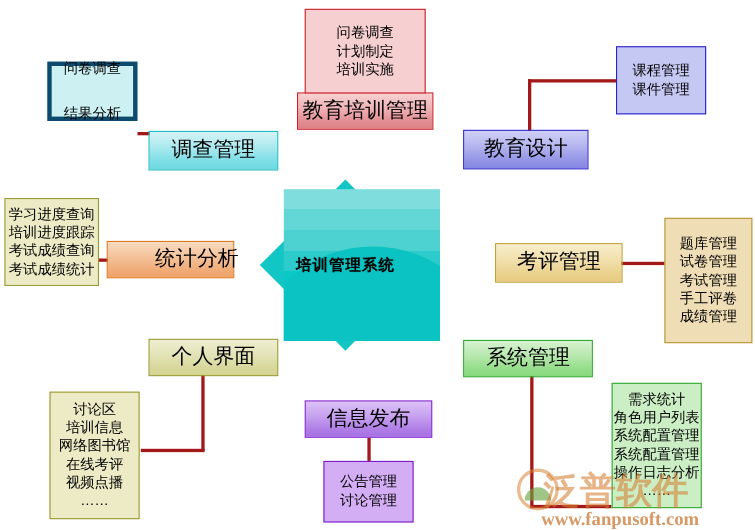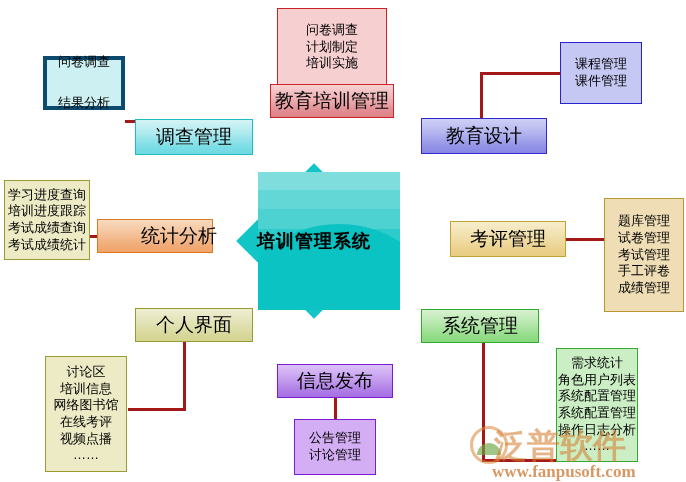--- a/index.html
+++ b/index.html
@@ -188,21 +188,21 @@
   }
   #star-label {
     position: absolute;
     left: 0;
     top: 0;
     width: 180px;
     height: 206px;
     display: flex;
     align-items: center;
     justify-content: center;
-    font-size: 18px;
+    font-size: 14px;
     font-weight: bold;
     color: #000000;
     letter-spacing: 1px;
     text-shadow: 0 0 1px rgba(0,0,0,0.3);
   }
 
   
   #watermark {
     position: absolute;
     left: 470px;
@@ -298,21 +298,21 @@
     <span class="ln">结果分析</span>
   </div>
   <div class="node hdr box-survey-hdr" style="left:135px; top:119px; width:118px; height:36px;">
     <span class="ln">调查管理</span>
   </div>
 
   <div class="node lst box-design-list" style="left:560px; top:42px; width:82px; height:62px;">
     <span class="ln">课程管理</span>
     <span class="ln">课件管理</span>
   </div>
-  <div class="node hdr box-design-hdr" style="left:421px; top:118px; width:126px; height:36px;">
+  <div class="node hdr box-design-hdr" style="left:421px; top:118px; width:114px; height:36px;">
     <span class="ln">教育设计</span>
   </div>
 
   <div class="node lst box-stat-list" style="left:4px; top:180px; width:86px; height:80px;">
     <span class="ln">学习进度查询</span>
     <span class="ln">培训进度跟踪</span>
     <span class="ln">考试成绩查询</span>
     <span class="ln">考试成绩统计</span>
   </div>
   <div class="node hdr box-stat-hdr" style="left:97px; top:219px; width:116px; height:34px;padding-left:48px;">

